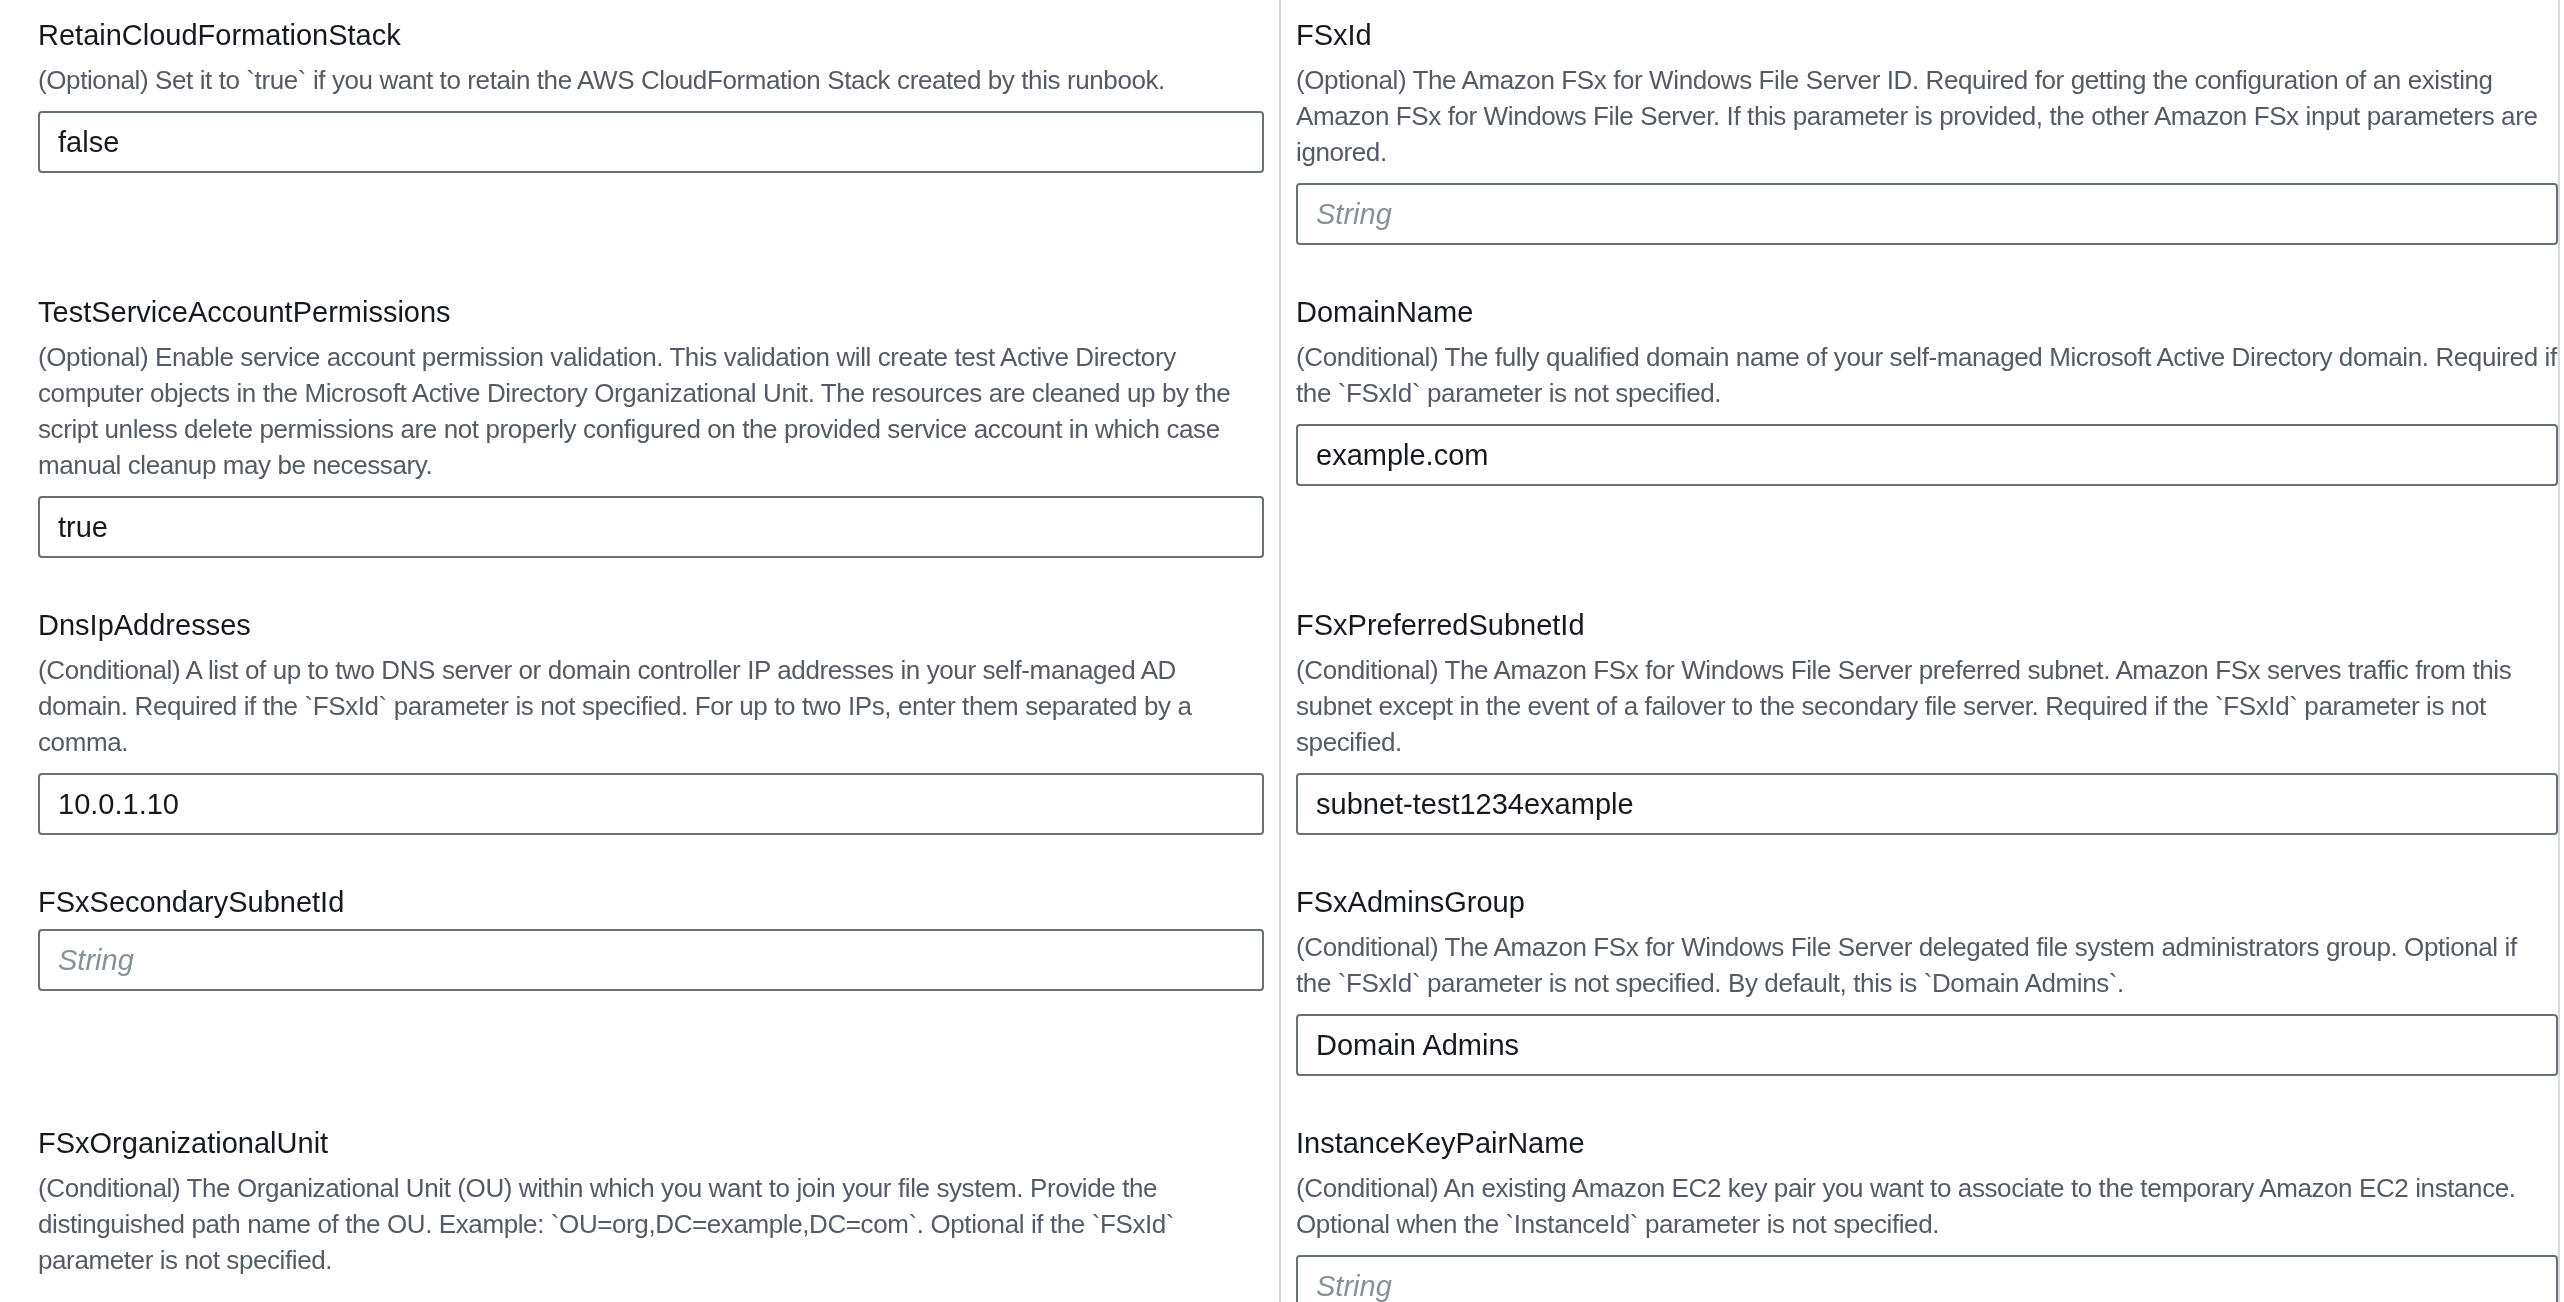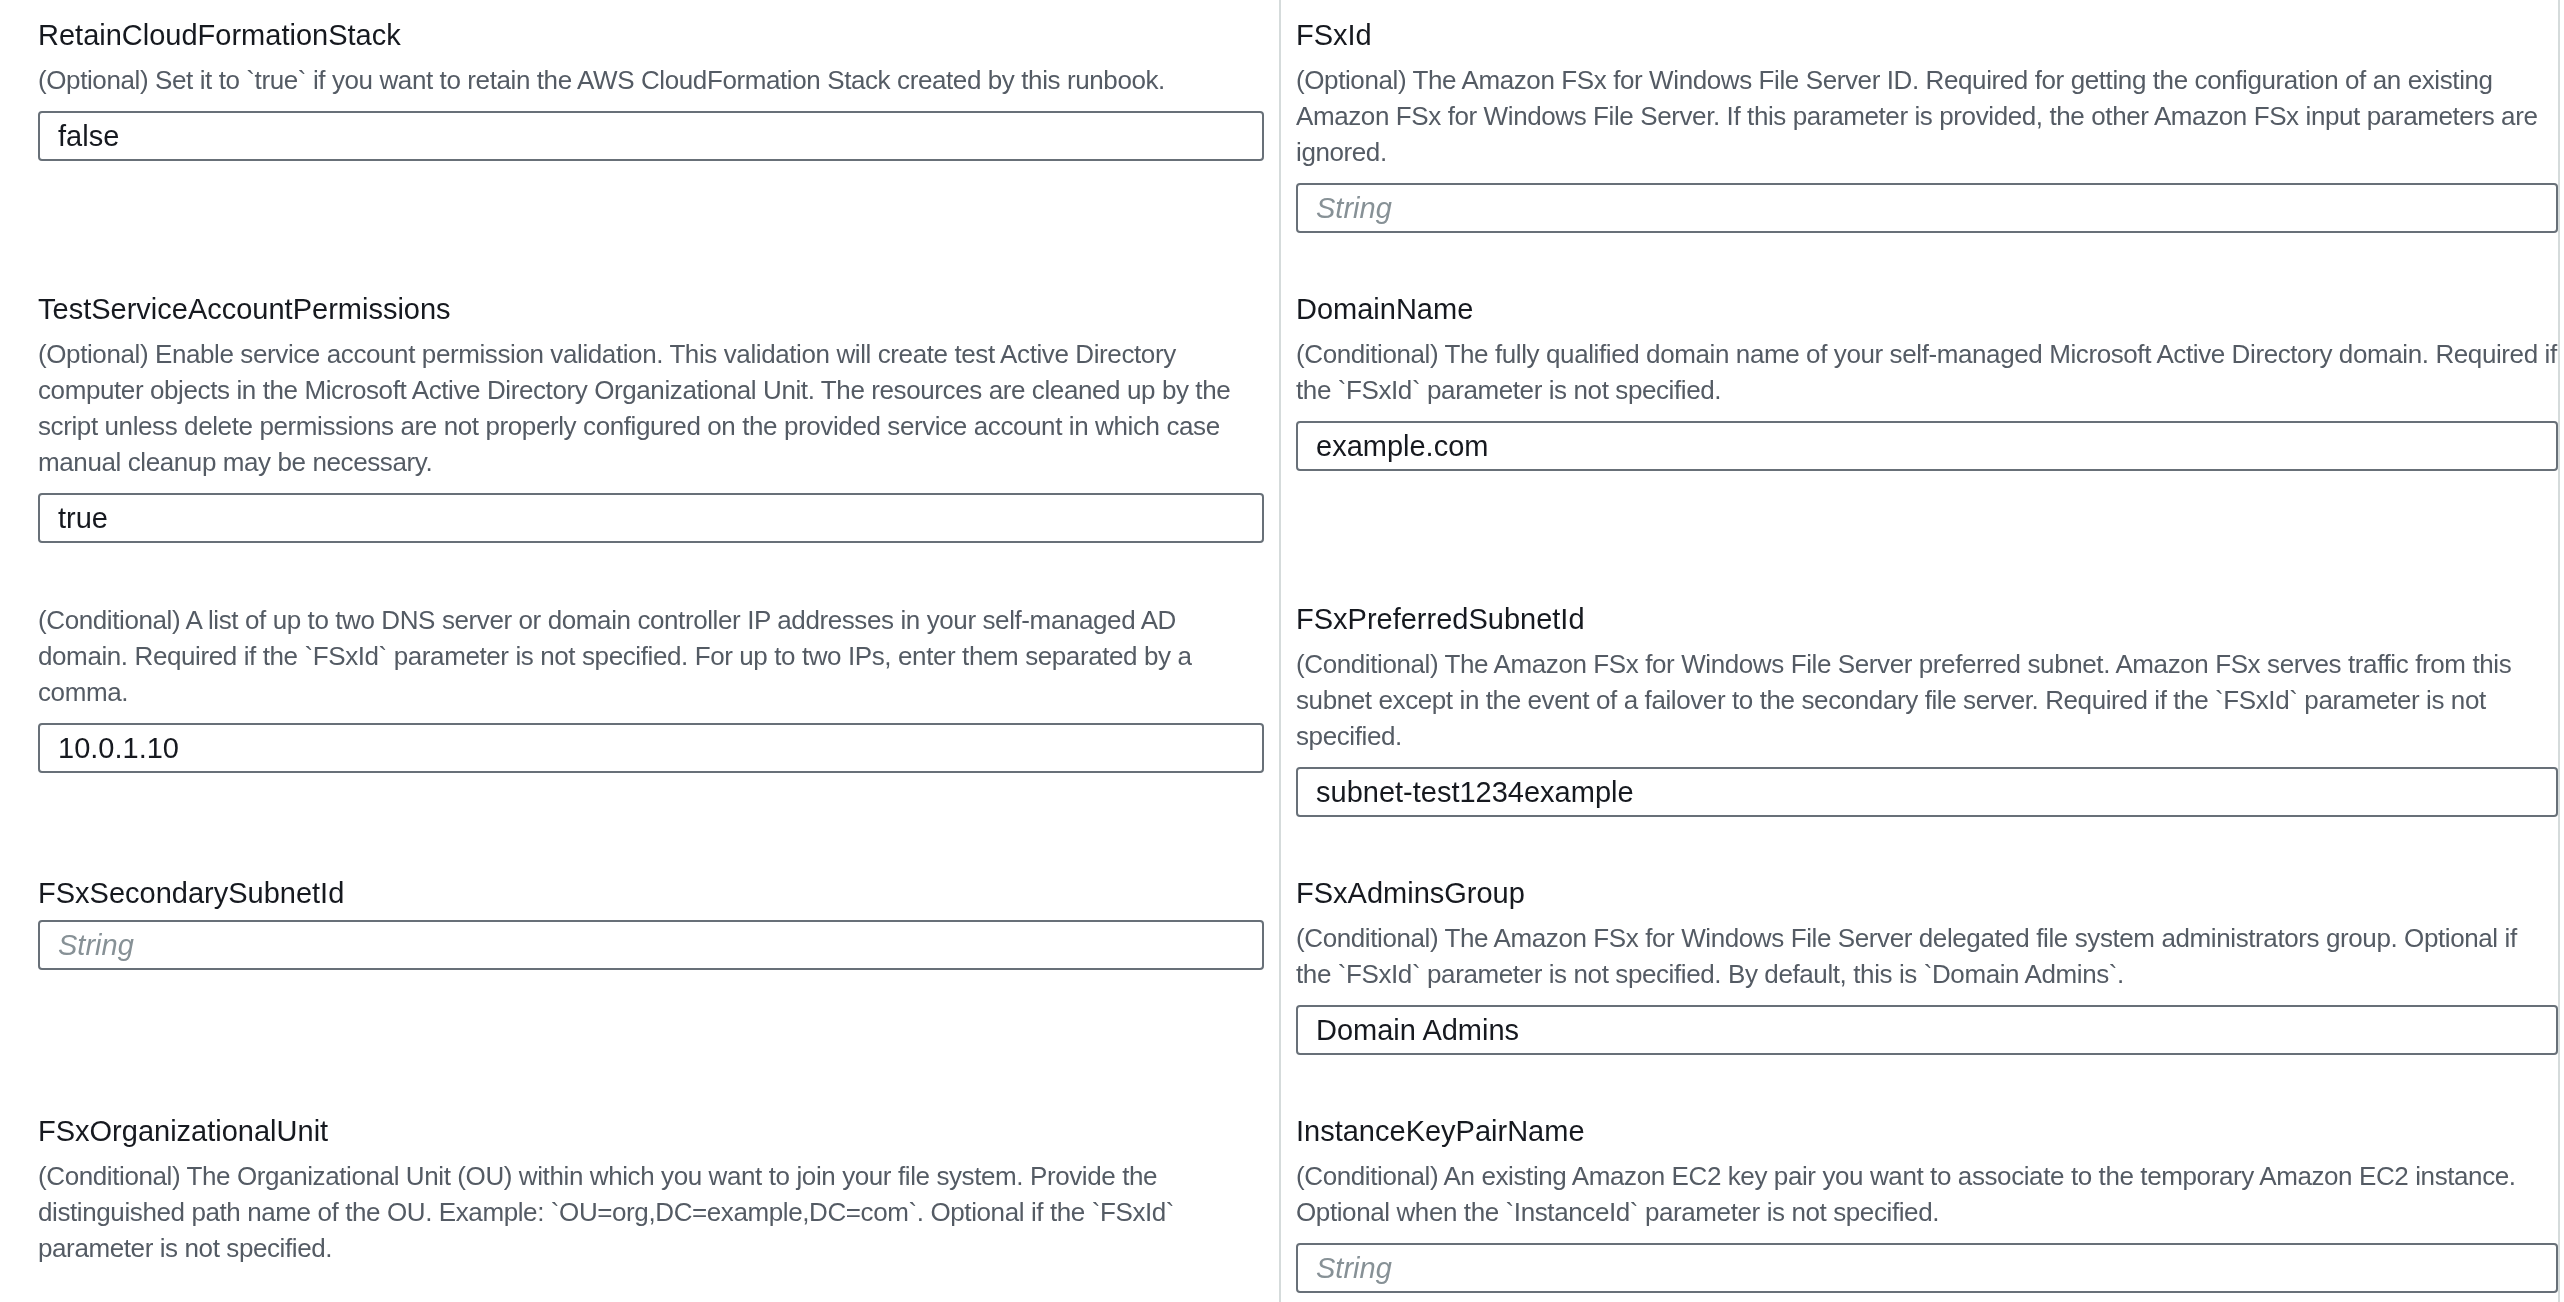--- a/index.html
+++ b/index.html
@@ -41,21 +41,21 @@
   .field-desc {
     font-size: 26px;
     line-height: 36px;
     letter-spacing: -0.4px;
     color: #545b64;
     margin-bottom: 13px;
   }
   .field-input {
     display: block;
     width: 100%;
-    height: 50px;
+    height: 62px;
     border: 2px solid #687078;
     border-radius: 4px;
     background: #ffffff;
     padding: 0 18px;
     font-family: "Liberation Sans", sans-serif;
     font-size: 29px;
     color: #16191f;
     outline: none;
   }
   .field-input::placeholder {
@@ -76,20 +76,21 @@
     <input class="field-input" type="text" value="false" placeholder="" style="">
   </div>
 
   <div class="field col-left">
     <div class="field-label">TestServiceAccountPermissions</div>
     <div class="field-desc">(Optional) Enable service account permission validation. This validation will create test Active Directory computer objects in the Microsoft Active Directory Organizational Unit. The resources are cleaned up by the script unless delete permissions are not properly configured on the provided service account in which case manual cleanup may be necessary.</div>
     <input class="field-input" type="text" value="true" placeholder="" style="">
   </div>
 
   <div class="field col-left">
+    <div class="field-label">DnsIpAddresses</div>
     <div class="field-desc">(Conditional) A list of up to two DNS server or domain controller IP addresses in your self-managed AD domain. Required if the `FSxId` parameter is not specified. For up to two IPs, enter them separated by a comma.</div>
     <input class="field-input" type="text" value="10.0.1.10" placeholder="" style="">
   </div>
 
   <div class="field col-left">
     <div class="field-label">FSxSecondarySubnetId</div>
     <input class="field-input" type="text" value="" placeholder="String" style="">
   </div>
 
   <div class="field col-left">

